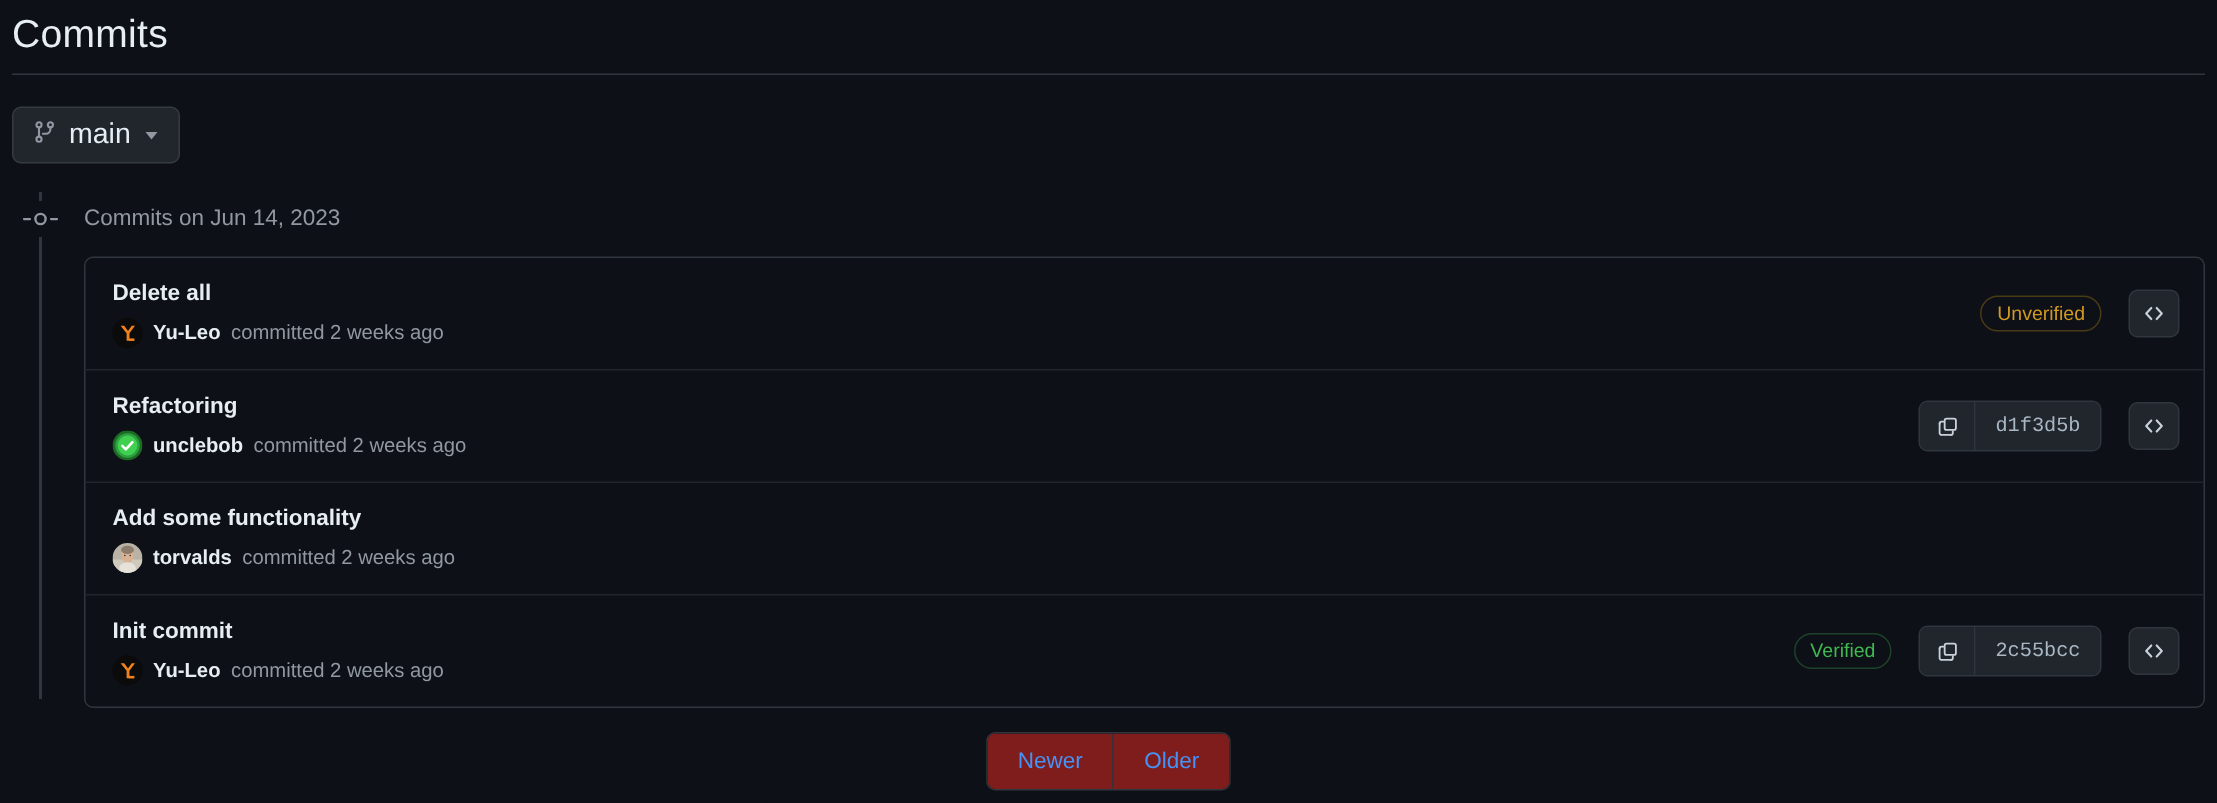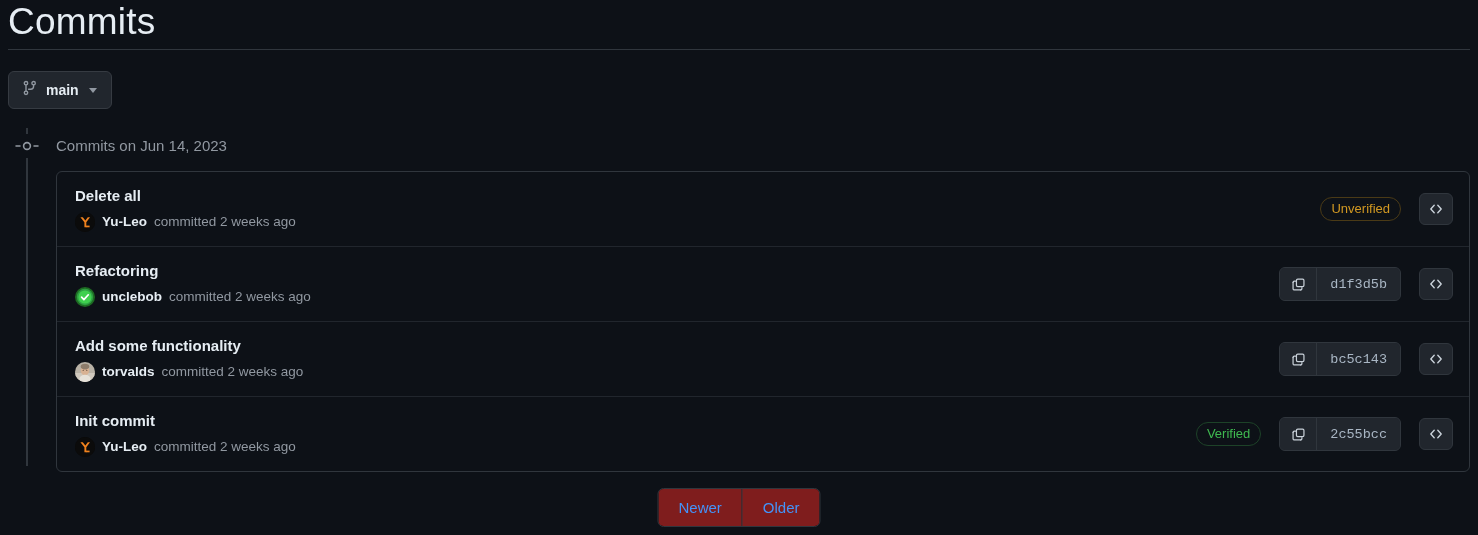--- a/index.html
+++ b/index.html
@@ -11,21 +11,21 @@
     width: 1478px;
     height: 535px;
     font-family: "Liberation Sans", sans-serif;
     color: #e6edf3;
     overflow: hidden;
     position: relative;
   }
 
   
   .page-title {
-    font-size: 37px;
+    font-size: 26px;
     font-weight: 400;
     color: #e6edf3;
     letter-spacing: 0.2px;
     position: absolute;
     left: 8px;
     top: 3px;
     line-height: 38px;
   }
   .title-rule {
     position: absolute;
@@ -46,22 +46,22 @@
     display: flex;
     align-items: center;
     gap: 8px;
     padding: 0 14px 0 13px;
     background: #21262d;
     border: 1px solid #363b42;
     border-radius: 6px;
     cursor: pointer;
   }
   .branch-btn .branch-label {
-    font-size: 14px;
-    font-weight: 700;
+    font-size: 19px;
+    font-weight: 400;
     color: #e6edf3;
   }
   .caret {
     width: 0;
     height: 0;
     border-left: 4.5px solid transparent;
     border-right: 4.5px solid transparent;
     border-top: 5px solid #9198a1;
     margin-left: 2px;
   }
@@ -352,38 +352,20 @@
               <ellipse cx="10" cy="17" rx="5.6" ry="4.2" fill="#e6e2da"></ellipse>
               <ellipse cx="8.2" cy="8.3" rx="0.6" ry="0.5" fill="#4a3a2c"></ellipse>
               <ellipse cx="11.8" cy="8.3" rx="0.6" ry="0.5" fill="#4a3a2c"></ellipse>
             </g>
           </svg>
         </span>
         <span class="author-name">torvalds</span>
         <span class="meta-text">committed 2 weeks ago</span>
       </div>
     </div>
-    <div class="commit-right">
-      <div class="sha-group">
-        <div class="sha-copy">
-          <svg width="15" height="15" viewBox="0 0 16 16" fill="none">
-            <rect x="5.8" y="2.2" width="8" height="8" rx="1.4" stroke="#c9d1d9" stroke-width="1.3"></rect>
-            <path d="M10.2 13.8H3.6a1.4 1.4 0 0 1-1.4-1.4V5.8" stroke="#c9d1d9" stroke-width="1.3" stroke-linecap="round"></path>
-            <path d="M2.2 5.8a1.4 1.4 0 0 1 1.4-1.4h1.2" stroke="#c9d1d9" stroke-width="1.3" stroke-linecap="round"></path>
-            <path d="M10.2 13.8a1.4 1.4 0 0 0 1.4-1.4v-1.2" stroke="#c9d1d9" stroke-width="1.3" stroke-linecap="round"></path>
-          </svg>
-        </div>
-        <div class="sha-text">bc5c143</div>
-      </div>
-      <div class="code-btn">
-        <svg width="16" height="16" viewBox="0 0 16 16" fill="none">
-          <path d="M6.2 4.3L2.8 8l3.4 3.7M9.8 4.3L13.2 8l-3.4 3.7" stroke="#c9d1d9" stroke-width="1.4" stroke-linecap="round" stroke-linejoin="round"></path>
-        </svg>
-      </div>
-    </div>
   </div>
 
   <div class="commit-row">
     <div class="commit-left">
       <div class="commit-message">Init commit</div>
       <div class="commit-meta">
         <span class="avatar avatar-yuleo">
           <svg width="20" height="20" viewBox="0 0 20 20">
             <circle cx="10" cy="10" r="10" fill="#0b0b0b"></circle>
             <path d="M5.4 5.2L9.4 10.2V15.2H11.3V10.2L15 5.2H12.8L10.35 8.6L7.8 5.2Z" fill="#f0821e"></path>

